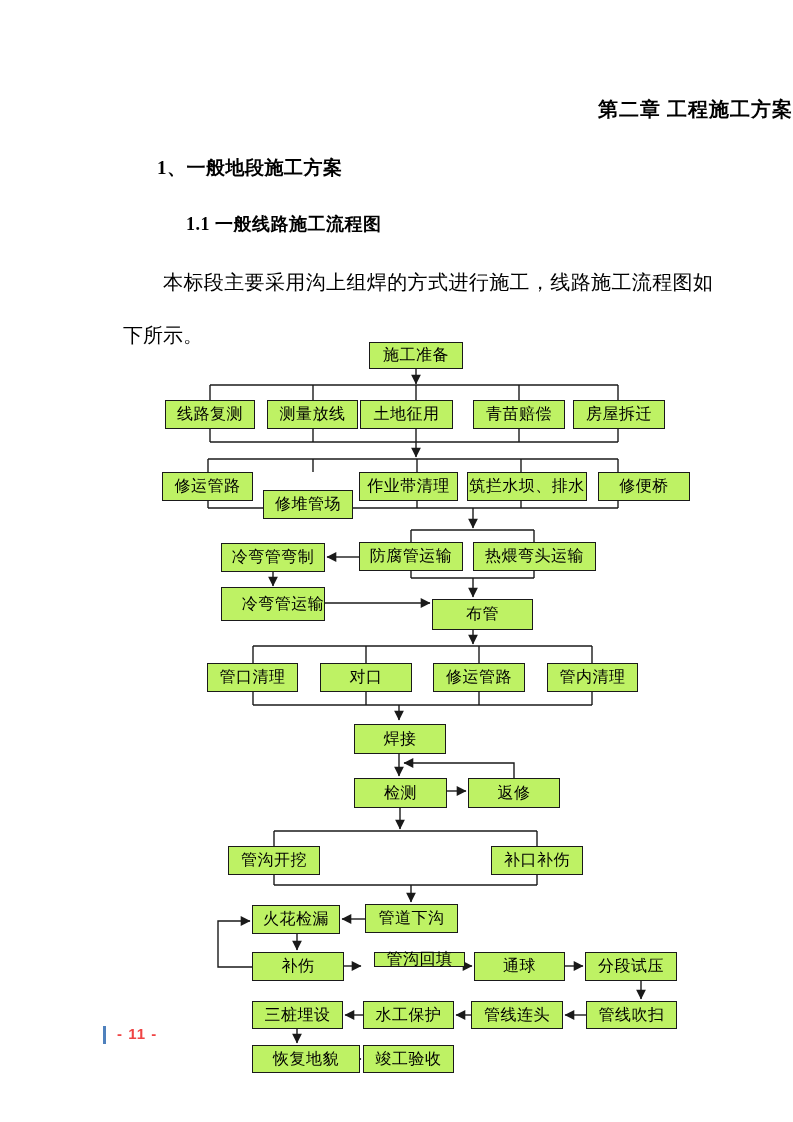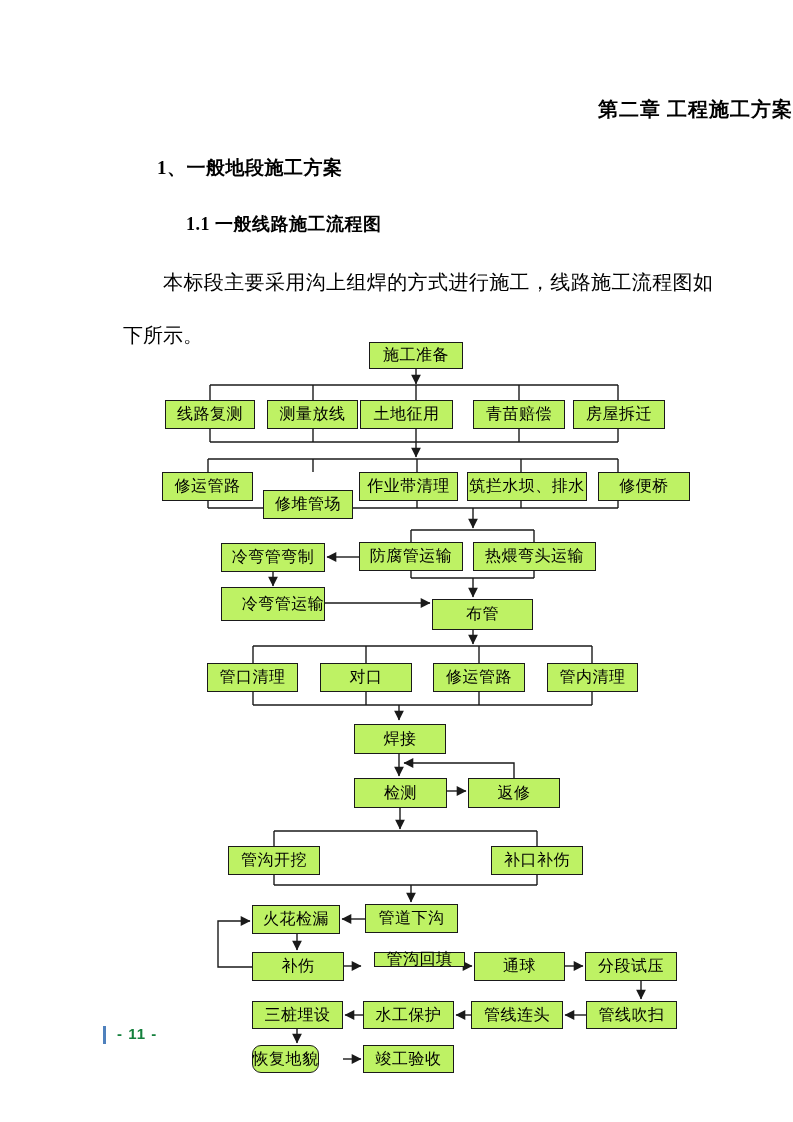--- a/index.html
+++ b/index.html
@@ -33,21 +33,21 @@
     display:flex;align-items:center;justify-content:center;
     font-size:16px;letter-spacing:0.5px;white-space:nowrap;
   }
   .pageno-bar{
     position:absolute;left:103px;top:1026px;width:3px;height:18px;
     background:#4f81bd;
   }
   .pageno{
     position:absolute;left:117px;top:1025px;
     font-family:"Liberation Sans","DejaVu Sans",sans-serif;
-    font-size:15px;font-weight:600;color:#15803d;letter-spacing:1px;
+    font-size:15px;font-weight:600;color:#ef4444;letter-spacing:1px;
   }
 </style>
 </head>
 <body>
 
 <div class="page">
   <div class="doc-title">第二章 工程施工方案</div>
   <div class="h-sec">1、一般地段施工方案</div>
   <div class="h-sub">1.1 一般线路施工流程图</div>
   <div class="body-par">本标段主要采用沟上组焊的方式进行施工，线路施工流程图如下所示。</div>
@@ -160,19 +160,19 @@
       <div class="flow-node" style="left: 365px; top: 904px; width: 93px; height: 29px;">管道下沟</div>
       <div class="flow-node" style="left: 252px; top: 905px; width: 88px; height: 29px;">火花检漏</div>
       <div class="flow-node" style="left: 252px; top: 952px; width: 92px; height: 29px;">补伤</div>
       <div class="flow-node" style="left: 374px; top: 952px; width: 91px; height: 15px;">管沟回填</div>
       <div class="flow-node" style="left: 474px; top: 952px; width: 91px; height: 29px;">通球</div>
       <div class="flow-node" style="left: 585px; top: 952px; width: 92px; height: 29px;">分段试压</div>
       <div class="flow-node" style="left: 586px; top: 1001px; width: 91px; height: 28px;">管线吹扫</div>
       <div class="flow-node" style="left: 471px; top: 1001px; width: 92px; height: 28px;">管线连头</div>
       <div class="flow-node" style="left: 363px; top: 1001px; width: 91px; height: 28px;">水工保护</div>
       <div class="flow-node" style="left: 252px; top: 1001px; width: 91px; height: 28px;">三桩埋设</div>
-      <div class="flow-node" style="left: 252px; top: 1045px; width: 67px; height: 28px; border-radius: 9px;">恢复地貌</div>
+      <div class="flow-node" style="left: 252px; top: 1045px; width: 108px; height: 28px;">恢复地貌</div>
       <div class="flow-node" style="left: 363px; top: 1045px; width: 91px; height: 28px;">竣工验收</div>
     </div>
 
   <div class="pageno-bar"></div>
   <div class="pageno">- 11 -</div>
 </div>
 
 </body></html>

